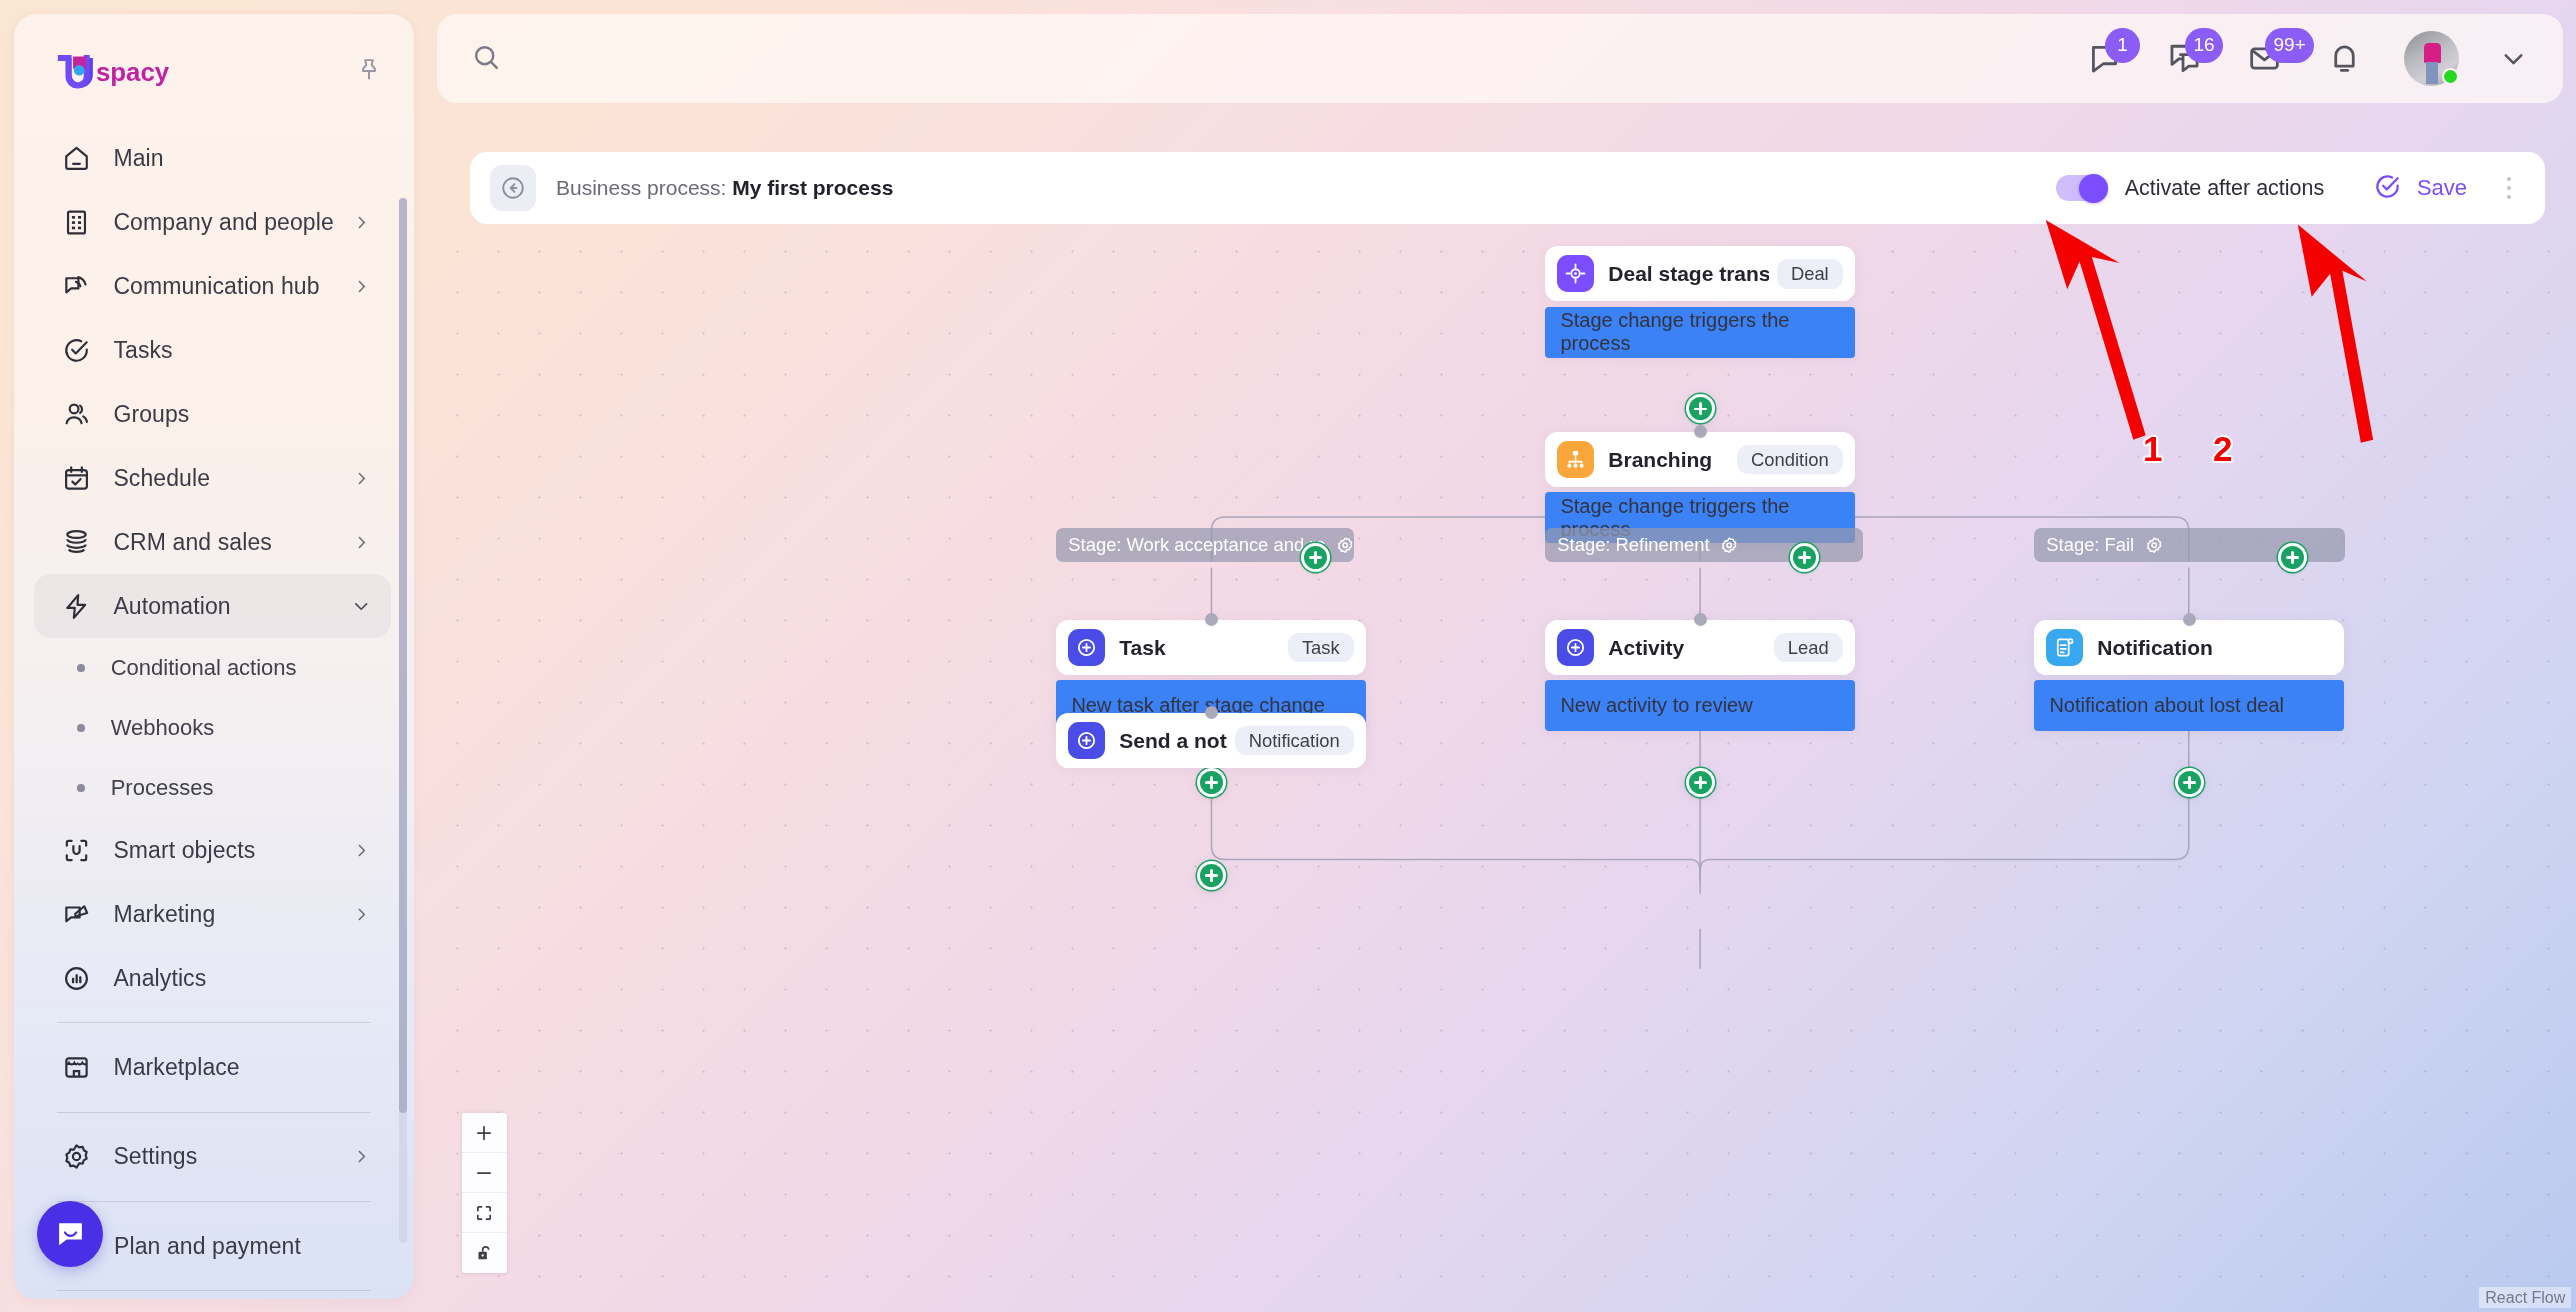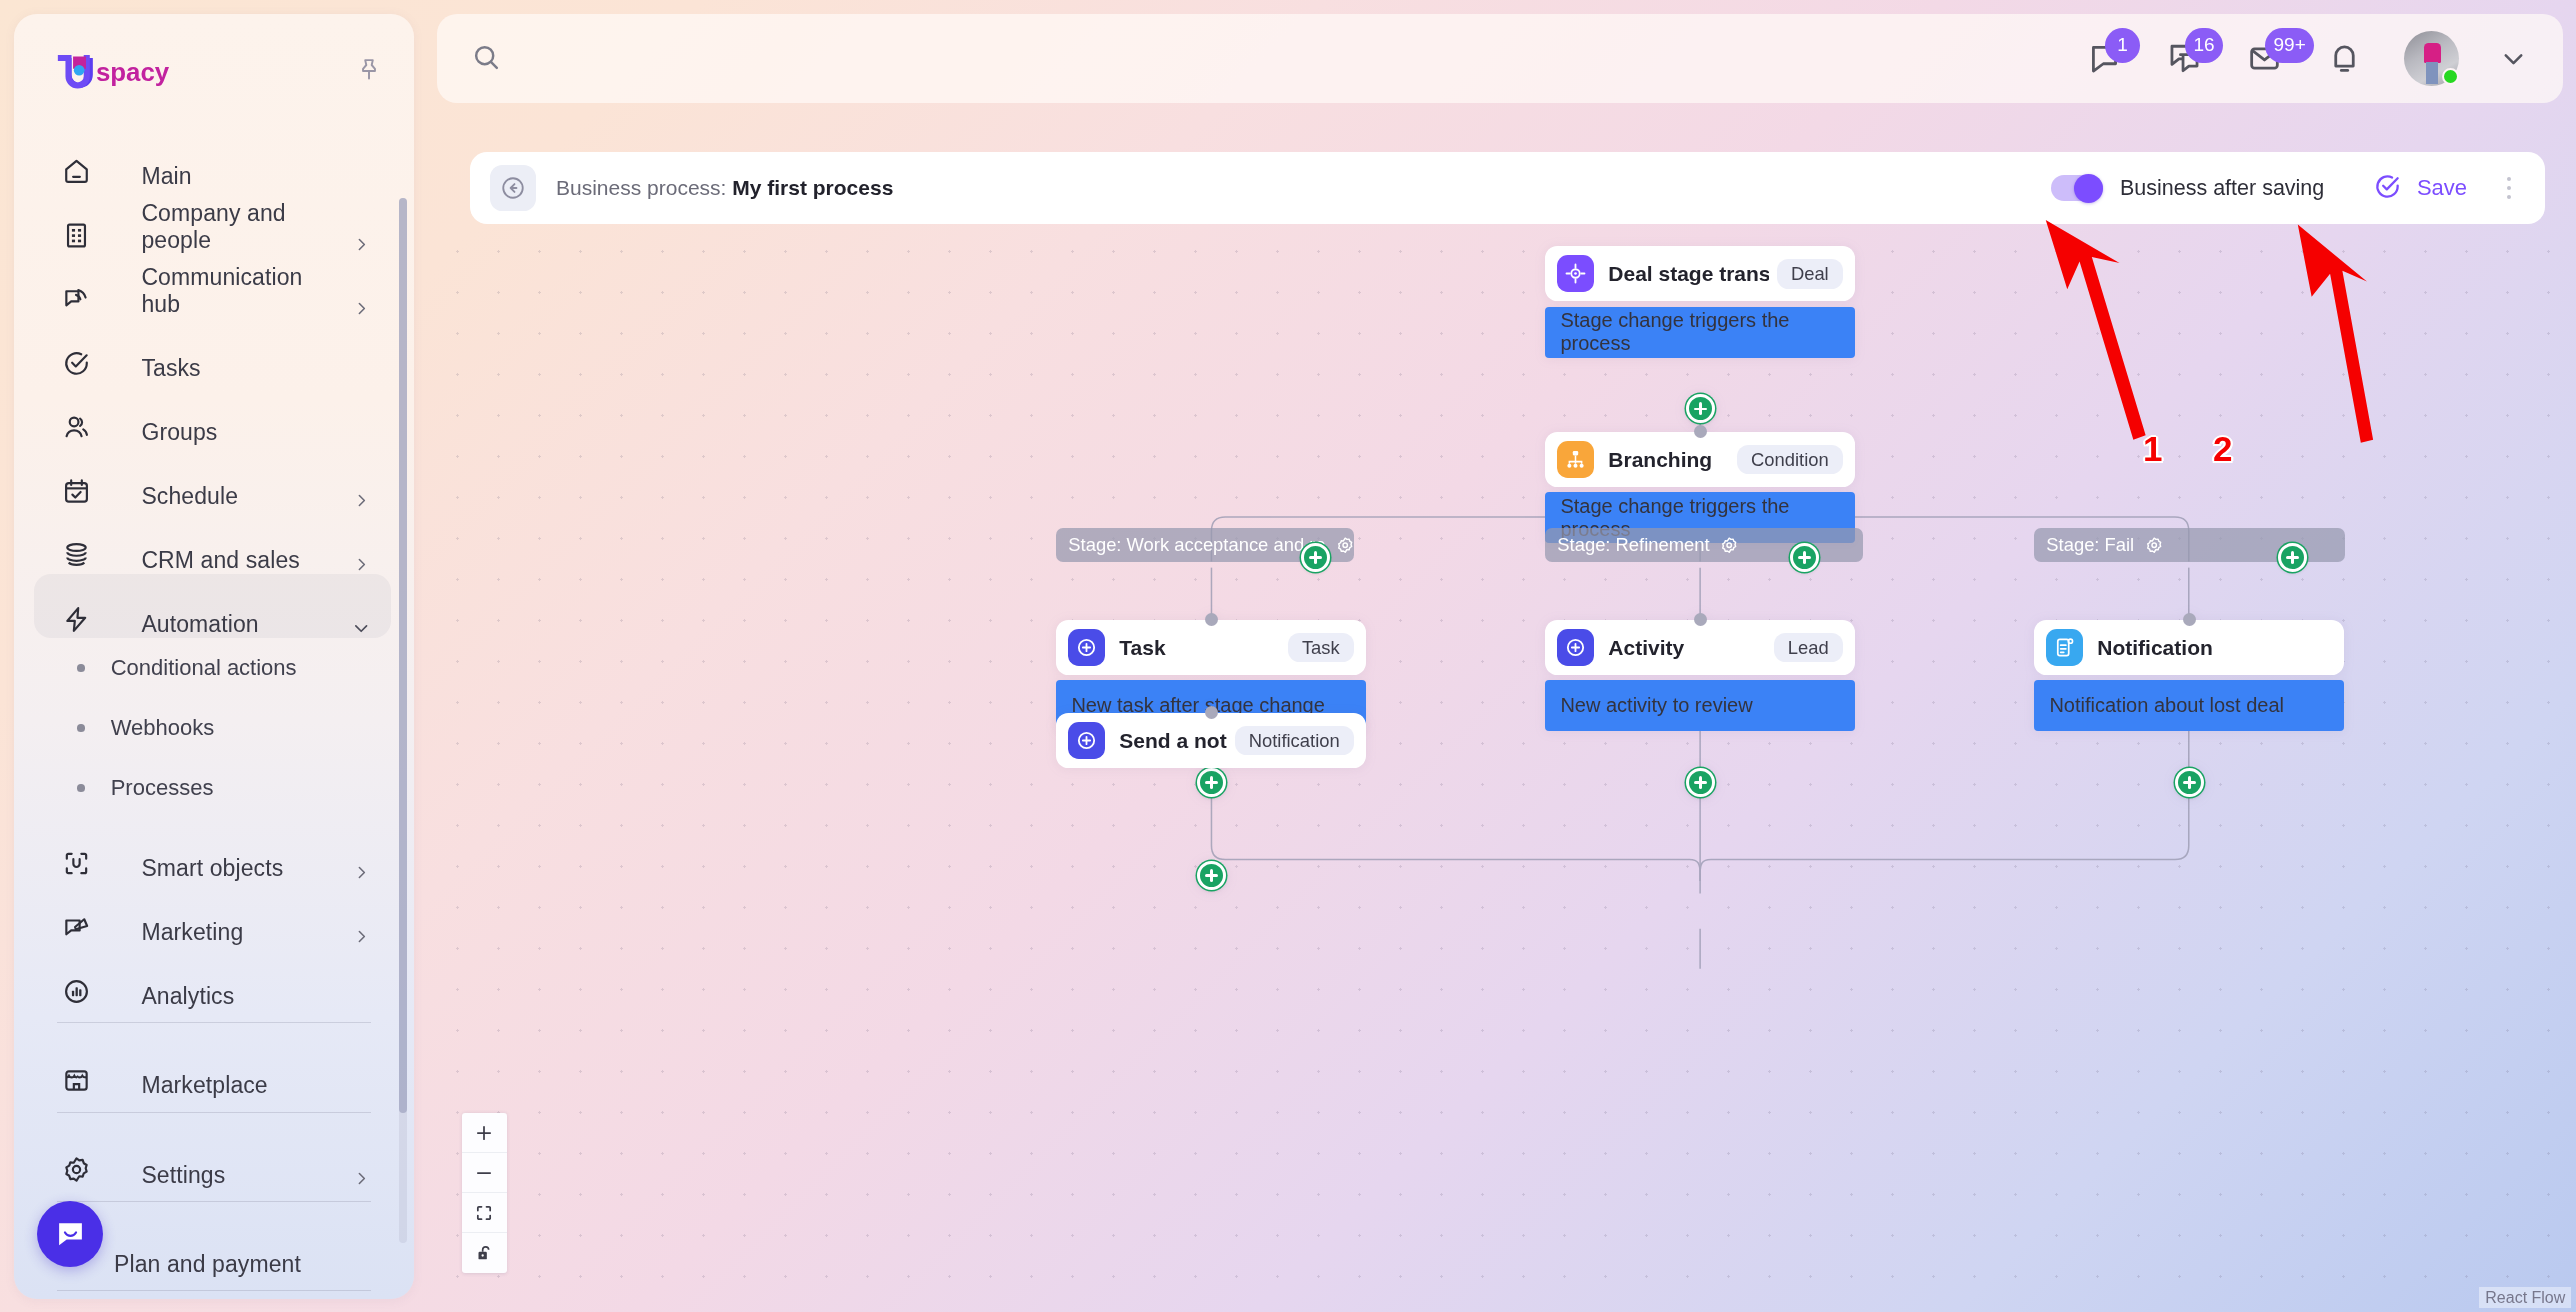--- a/index.html
+++ b/index.html
@@ -30,25 +30,24 @@
     display: flex; align-items: center; justify-content: space-between;
     padding: 37px 32px 0 37px;
     gap: 20px;
   }
   .logo { display: flex; align-items: center; height: 43px; }
   .logo svg { display: block; }
   .pin-btn { cursor: pointer; }
 
   #nav { margin-top: 32px; padding: 0 23px 0 20px; position: relative; }
   .nav-item {
-    display: flex; align-items: flex-end;
+    display: flex; align-items: center;
     height: 64px; padding: 0 20px 0 23px;
     border-radius: 17px; cursor: pointer;
     color: #3b3b47;
-    gap: 28px;
   }
   .nav-item.active { background: rgba(160,160,180,0.13); }
   .nav-ico {
     width: 38px; min-width: 38px; height: 38px;
     display: flex; align-items: center; justify-content: center;
     margin-right: 18.4px;
   }
   .nav-ico svg { display: block; }
   .nav-label { font-size: 23px; letter-spacing: 0.1px; flex: 1; }
   .nav-arrow { width: 20px; height: 20px; display:flex; align-items:center; justify-content:center; }
@@ -576,21 +575,21 @@
   </div>
 
   <div id="proc-titles">
     <div id="proc-line1"><span>Business process: </span><b>My first process</b></div>
   </div>
 
   <div id="activate-wrap">
     <span class="toggle">
         <i class="knob"></i>
       </span>
-    <span id="activate-label">Business after saving</span>
+    <span id="activate-label">Activate after actions</span>
   </div>
 
   <div id="save-btn">
     <span>
       <svg width="29" height="29" viewBox="0 0 24 24">
         <path d="M20.4 11.2v.8a8.4 8.4 0 1 1-4.6-7.5" fill="none" stroke="#7c4dff" stroke-width="1.9" stroke-linecap="round"></path>
         <path d="M8.4 11.4l3 3 9-9.2" fill="none" stroke="#7c4dff" stroke-width="1.9" stroke-linecap="round" stroke-linejoin="round"></path>
       </svg>
     </span>
     <span id="save-label">Save</span>

